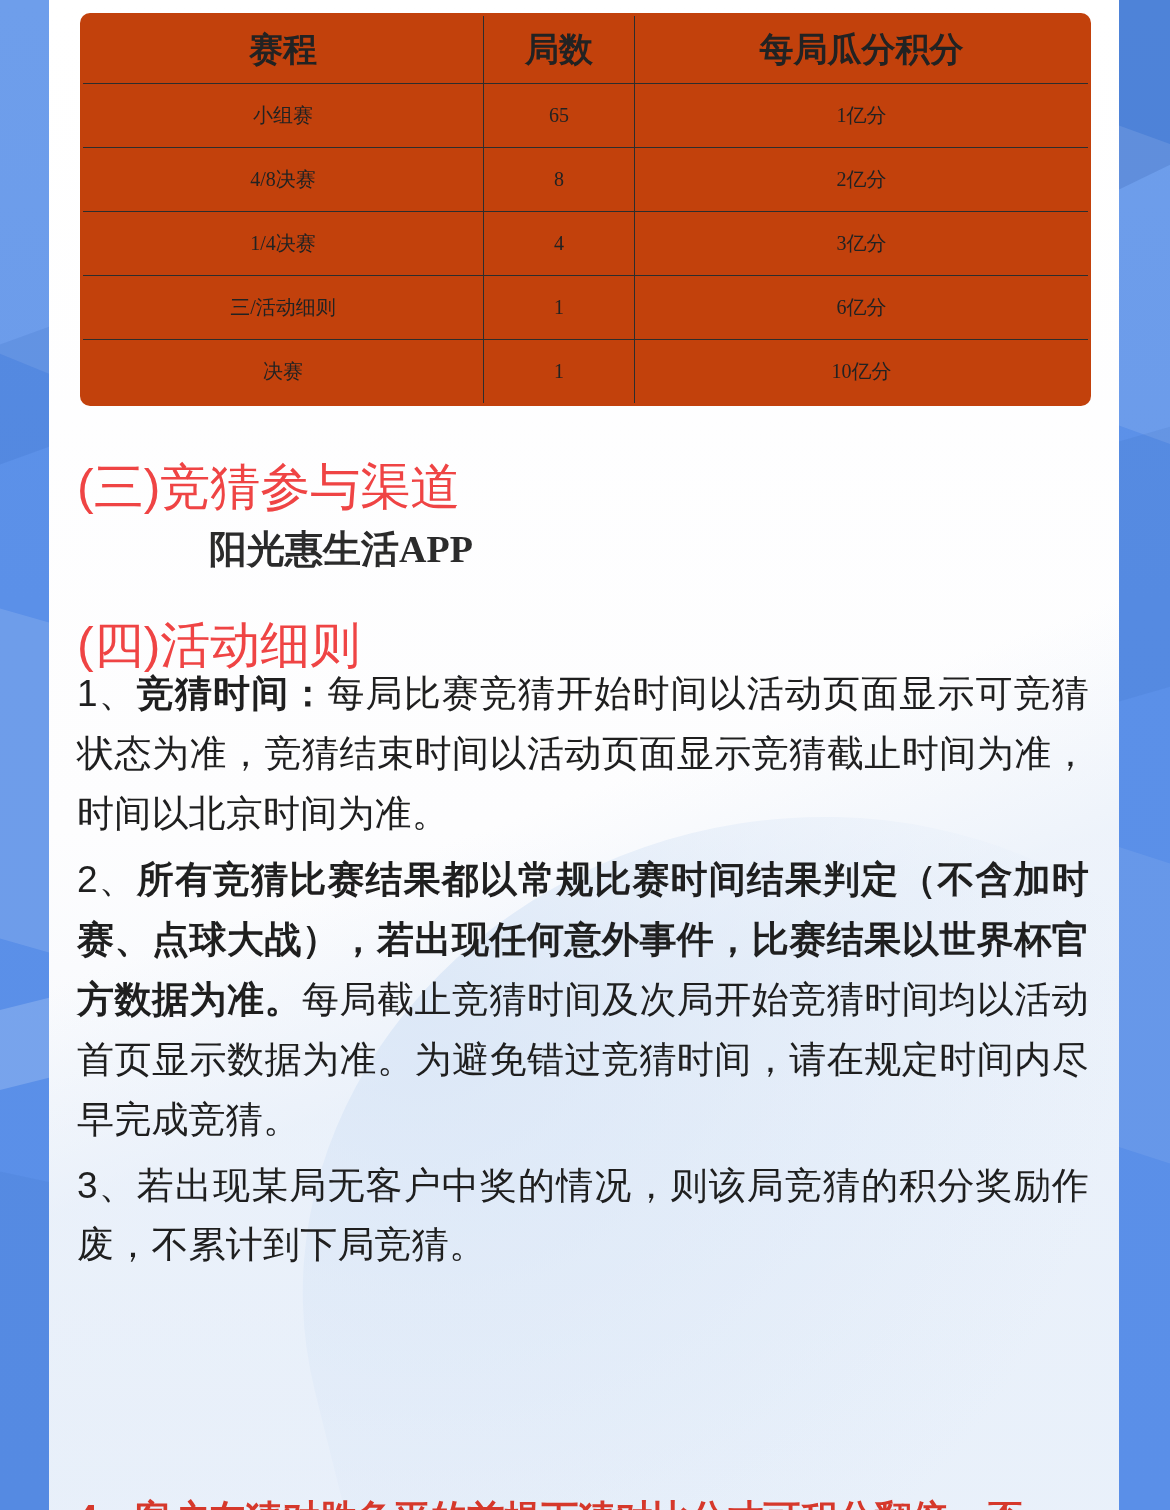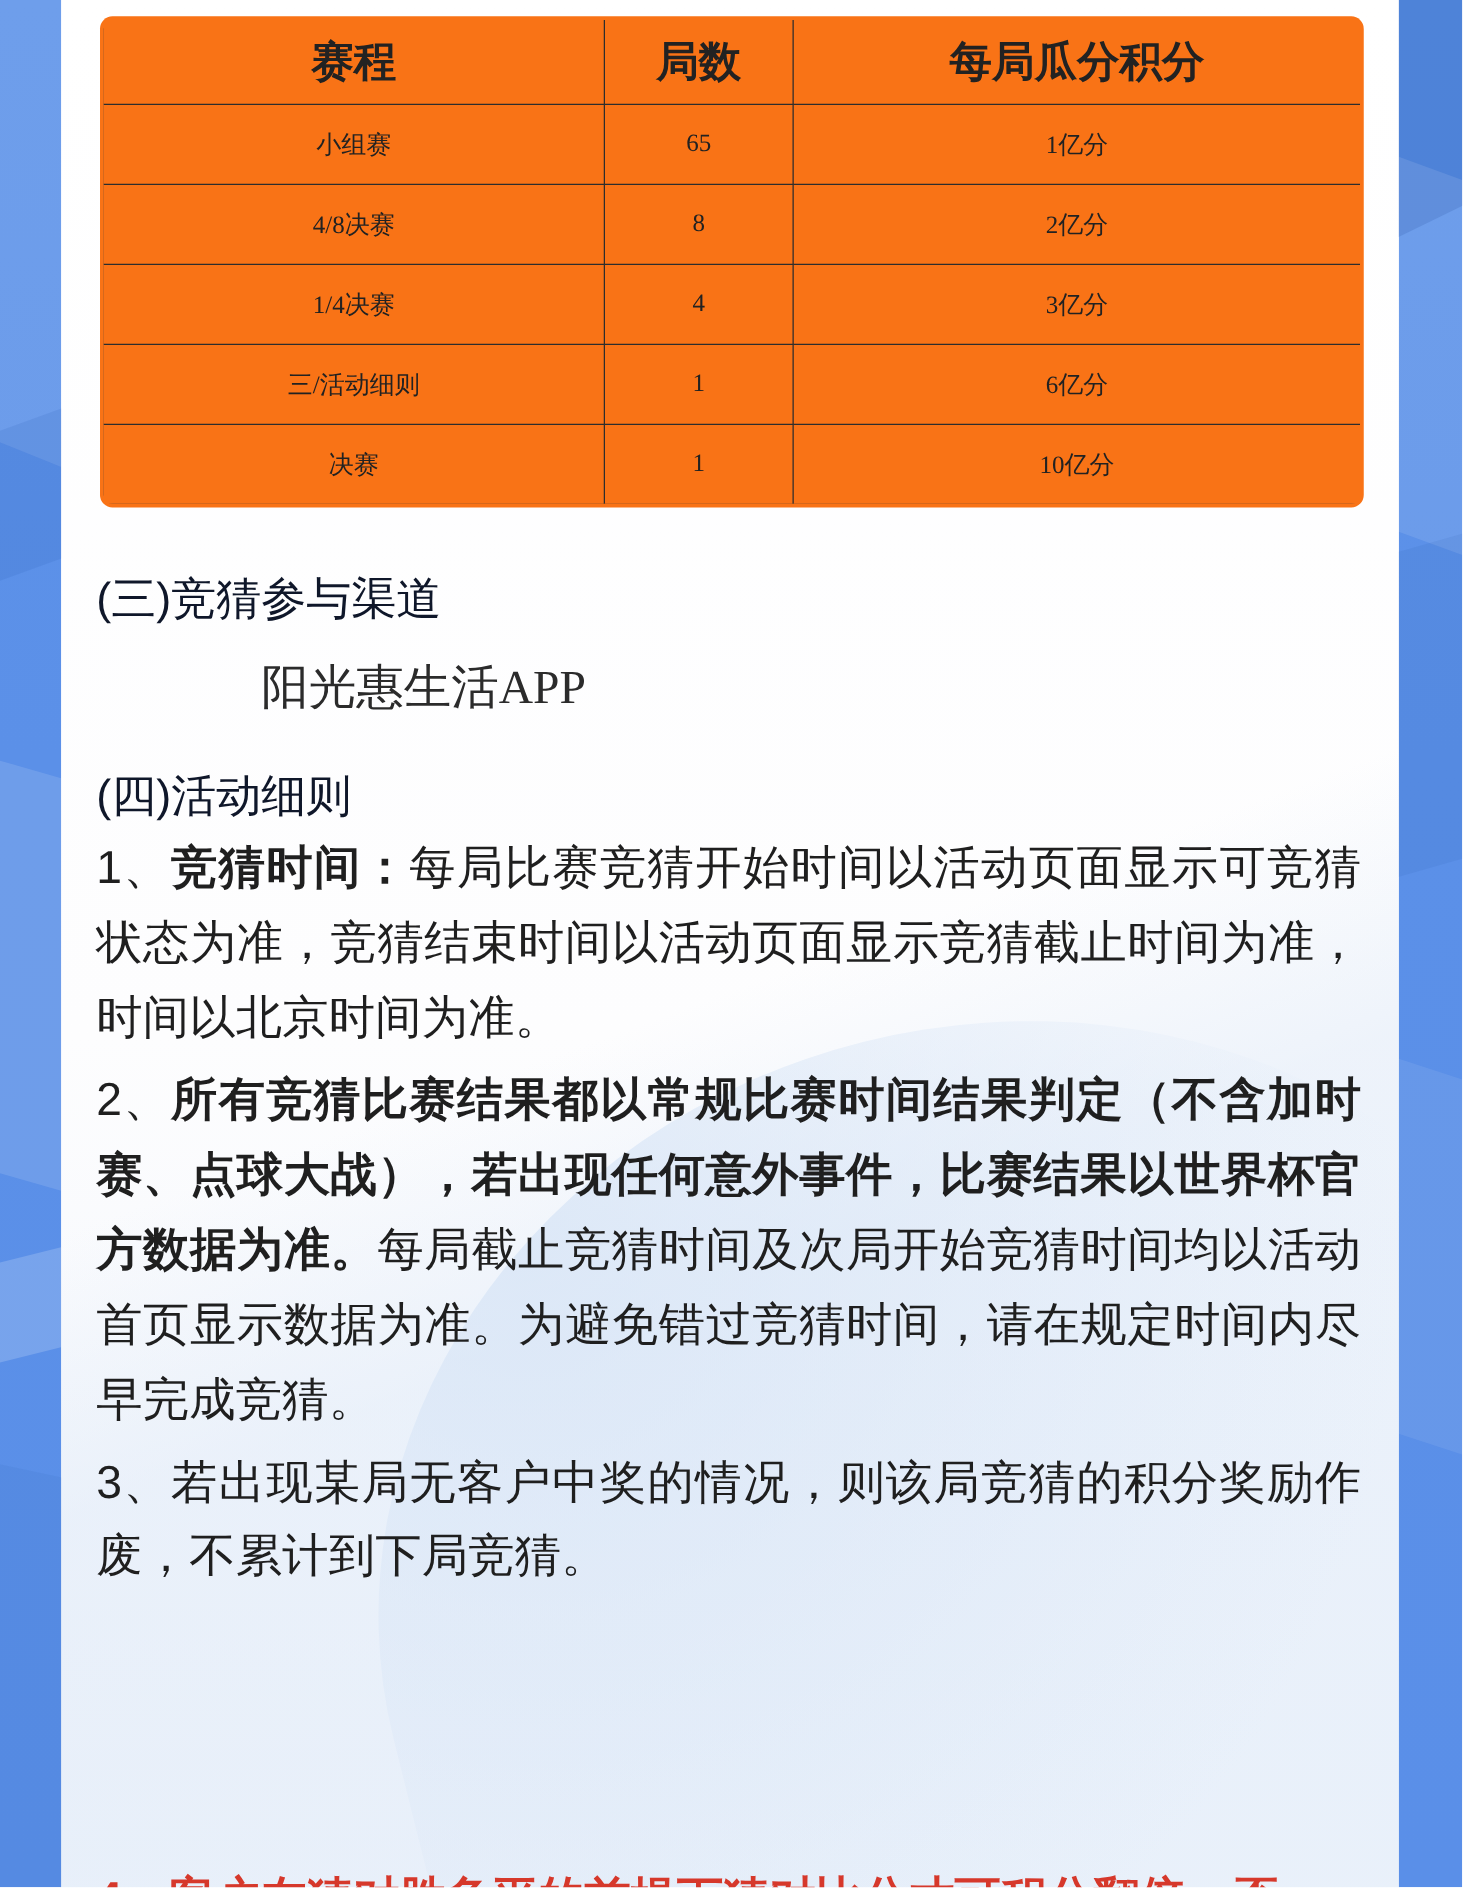--- a/index.html
+++ b/index.html
@@ -90,21 +90,21 @@
     height: 1510px;
   }
 
   
   .rules-table {
     position: absolute;
     left: 31px;
     top: 13px;
     width: 1008px;
     border-collapse: collapse;
-    background: #f97316;
+    background: #c2410c;
     border: 3px solid #3a3a3a;
     border-radius: 10px;
     overflow: hidden;
     table-layout: fixed;
   }
   .rules-table td, .rules-table th {
     border: 1px solid #2d2d2d;
     border-top: none;
     border-left: none;
     text-align: center;
@@ -128,37 +128,38 @@
     font-size: 20px;
   }
   .col-stage  { width: 402px; }
   .col-count  { width: 151px; }
   .col-points { width: 455px; }
 
   
   .section-heading {
     position: absolute;
     left: 28px;
-    font-size: 36px;
+    font-size: 50px;
     line-height: 1.18;
-    color: #0f172a;
+    color: #ef4444;
     font-family: "Liberation Sans", "DejaVu Sans", sans-serif;
     white-space: nowrap;
   }
   #h-channel { top: 458px; }
   #h-rules   { top: 616px; }
 
   .sub-line {
     position: absolute;
     left: 160px;
     top: 524px;
     font-size: 38px;
     color: #2b2b2b;
     font-family: "Liberation Serif", "DejaVu Serif", serif;
     white-space: nowrap;
+    font-weight: bold;
   }
 
   .rules-body {
     position: absolute;
     left: 28px;
     top: 664px;
     width: 1012px;
   }
   .rule-para {
     font-size: 37px;

